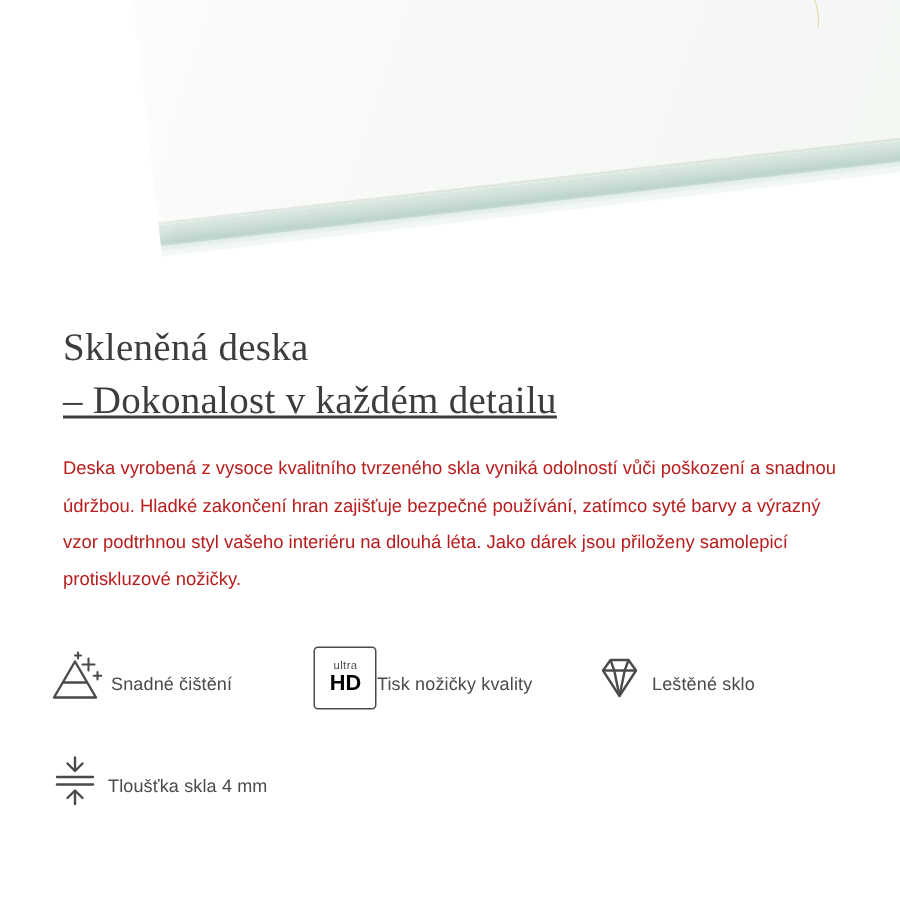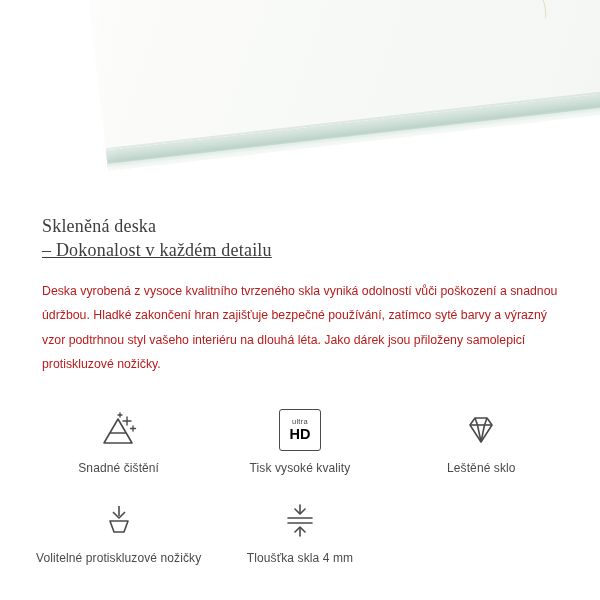--- a/index.html
+++ b/index.html
@@ -94,21 +94,21 @@
     height: 200px;
     background: linear-gradient(90deg, #ffffff 0%, rgba(255,255,255,0.0) 100%);
   }
 
   
   .content {
     padding: 14px 42px 0 42px;
   }
   .title {
     font-family: "Liberation Serif", serif;
-    font-size: 18px;
+    font-size: 26px;
     line-height: 1.35;
     font-weight: 400;
     color: #3d3d3d;
     margin: 0 0 16px 0;
     letter-spacing: .2px;
   }
   .title .line2 {
     display: block;
     text-decoration: underline;
   }
@@ -123,21 +123,21 @@
   
   .features {
     margin-top: 30px;
     padding: 0 28px;
     display: grid;
     grid-template-columns: repeat(3, 1fr);
     grid-row-gap: 22px;
   }
   .feature {
     display: flex;
-    flex-direction: column;
+    flex-direction: row;
     align-items: center;
     justify-content: flex-start;
   }
   .feature-icon {
     height: 46px;
     display: flex;
     align-items: center;
     justify-content: center;
   }
   .feature-label {
@@ -230,50 +230,38 @@
       <div class="feature-label">Snadné čištění</div>
     </div>
 
     <div class="feature">
       <div class="feature-icon">
         <div class="ultra-hd">
           <span class="u">ultra</span>
           <span class="hd">HD</span>
         </div>
       </div>
-      <div class="feature-label">Tisk vysoké kvality</div>
+      <div class="feature-label">Tisk nožičky kvality</div>
     </div>
 
 
     <div class="feature">
       <div class="feature-icon">
         <svg width="44" height="42" viewBox="0 0 44 42">
           <g fill="none" stroke="#4a4a4a" stroke-width="1.6" stroke-linejoin="round">
             <path d="M11 16 L16 9 L28 9 L33 16 L22 33 Z"></path>
             <path d="M11 16 L33 16"></path>
             <path d="M16 9 L18.5 16 L22 33"></path>
             <path d="M28 9 L25.5 16 L22 33"></path>
           </g>
         </svg>
       </div>
       <div class="feature-label">Leštěné sklo</div>
     </div>
 
-    <div class="feature">
-      <div class="feature-icon">
-        <svg width="44" height="42" viewBox="0 0 44 42">
-          <g fill="none" stroke="#4a4a4a" stroke-width="1.6" stroke-linejoin="round">
-            <path d="M22 7 L22 17"></path>
-            <path d="M16 13 L22 19 L28 13"></path>
-            <path d="M13 22 L31 22 L27 33 L17 33 Z"></path>
-          </g>
-        </svg>
-      </div>
-      <div class="feature-label">Volitelné protiskluzové nožičky</div>
-    </div>
 
     <div class="feature">
       <div class="feature-icon">
         <svg width="44" height="42" viewBox="0 0 44 42">
           <g fill="none" stroke="#4a4a4a" stroke-width="1.6" stroke-linecap="round" stroke-linejoin="round">
             <path d="M22 6 L22 14"></path>
             <path d="M17 10 L22 15 L27 10"></path>
             <path d="M10 19 L34 19"></path>
             <path d="M10 24 L34 24"></path>
             <path d="M22 29 L22 37"></path>

